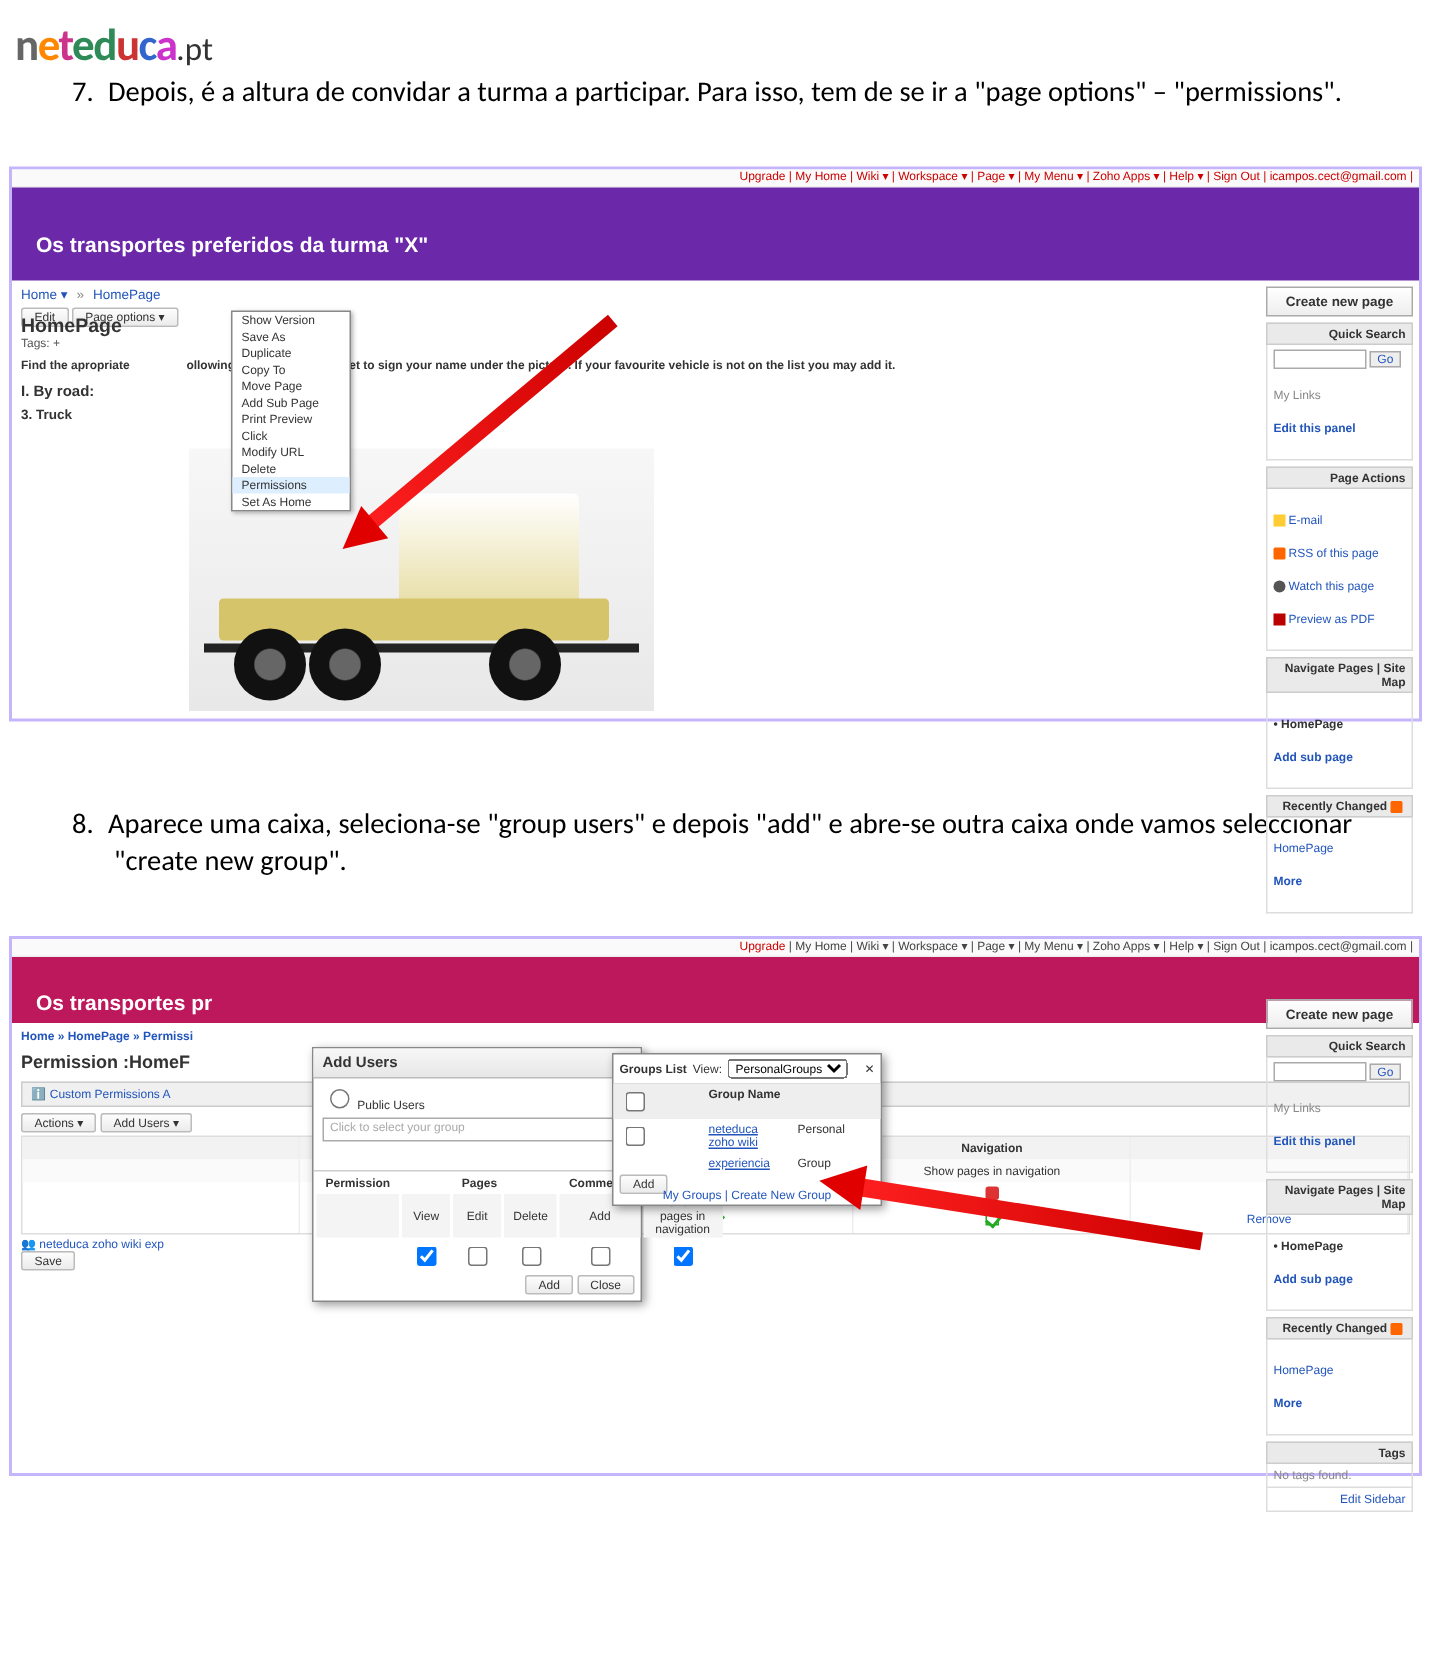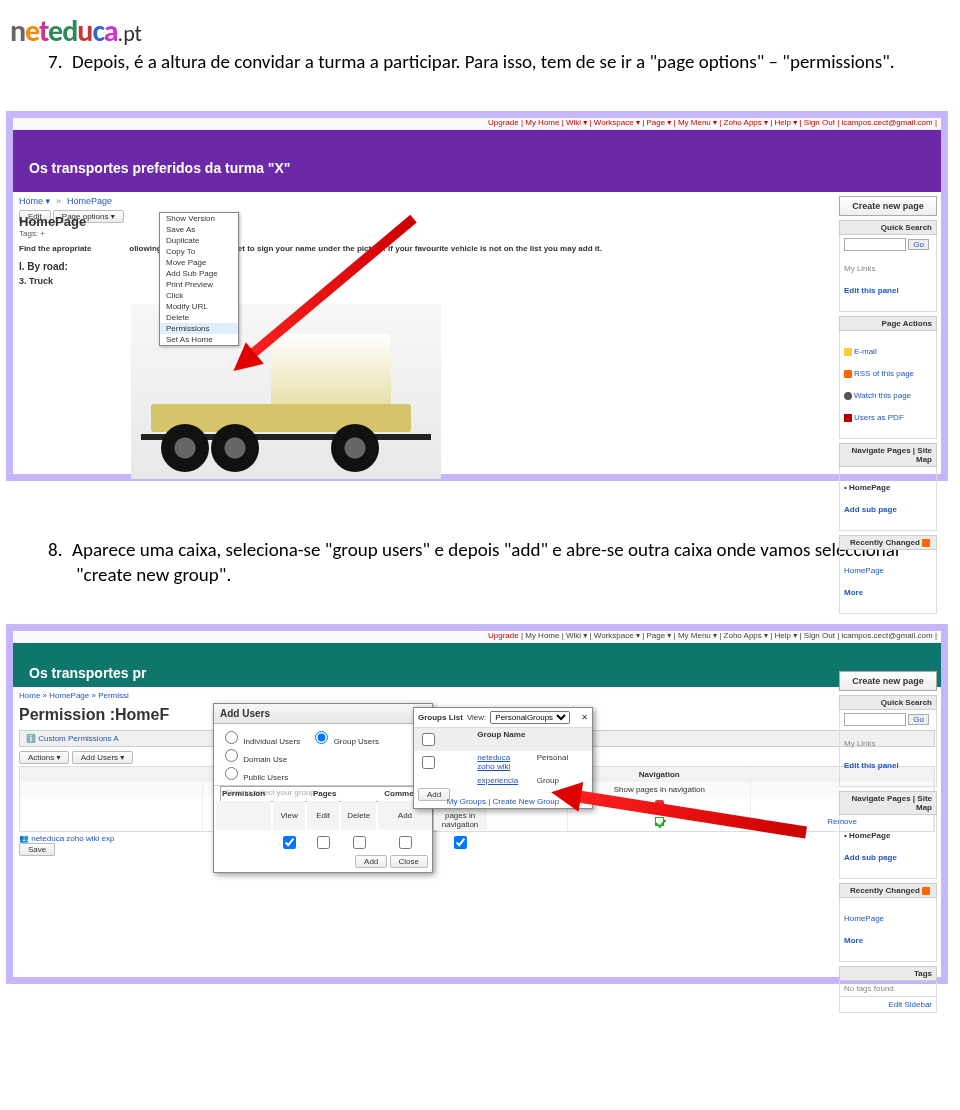--- a/index.html
+++ b/index.html
@@ -24,21 +24,21 @@
   .logo-text .c { color: #3366cc; }
   .logo-text .a { color: #cc33cc; }
   .logo-pt { font-size: 22px; color: #333; font-weight: 400; }
 
   h2.doc-subtitle { margin: 2px 0 4px 0; font-size: 20px; font-weight: 700; color: #111; }
 
   ol.instructions { list-style: none; padding-left: 70px; margin: 0; }
   ol.instructions > li { font-size: 19px; line-height: 1.35; margin: 0 0 10px 0; }
   ol.instructions > li .num { display: inline-block; width: 24px; margin-left: -28px; }
 
-  .screenshot-frame { margin: 36px 0 56px 0; border: 7px solid #c4b5fd; position: relative; }
+  .screenshot-frame { margin: 36px 0 56px 0; border: 2px solid #c4b5fd; position: relative; }
 
   
   .sc1 { height: 370px; background: #fff; font-size: 9px; color: #333; font-family: Verdana, Arial, sans-serif; }
   .sc1 .topbar { height: 12px; text-align: right; padding-right: 4px; font-size: 8px; color: #444; background: #fafafa; border-bottom: 1px solid #eee; }
   .sc1 .topbar span { color: #c00; }
   .sc1 .purple-band { height: 62px; background: #6b28a8; color: #fff; font-size: 14px; font-weight: 700; padding: 30px 0 0 16px; }
   .sc1 .toolbar-row { display: flex; gap: 2px; padding: 4px 6px 0 6px; align-items: center; }
   .sc1 .btn-sm, .sc2 .btn-sm { border: 1px solid #bbb; background: linear-gradient(#fdfdfd,#ebebeb); border-radius: 2px; padding: 1px 8px; font-size: 8px; color: #333; }
   .sc1 .home-bc { color: #2255bb; font-size: 9px; }
   .sc1 .right-col { position: absolute; right: 4px; top: 78px; width: 98px; }
@@ -72,23 +72,23 @@
   .w3 { left: 200px; top: 120px; }
 
   .arrow1 { position: absolute; left: 232px; top: 237px; transform: rotate(-40deg); transform-origin: left center; z-index: 20; }
   .arrow-shaft { width: 220px; height: 10px; background: linear-gradient(to right,#ff2020,#cc0000); }
   .arrow-head { position: absolute; left: -16px; top: -8px; width: 0; height: 0; border-right: 28px solid #e00000; border-top: 14px solid transparent; border-bottom: 14px solid transparent; }
 
   
   .sc2 { height: 360px; background: #fff; font-size: 8px; color: #333; font-family: Verdana, Arial, sans-serif; }
   .sc2 .topbar2 { height: 12px; text-align: right; padding-right: 4px; font-size: 8px; color: #444; background: #fafafa; border-bottom: 1px solid #eee; }
   .sc2 .topbar2 .u { color: #c00; }
-  .sc2 .purple-band2 { height: 44px; background: #0f766e; color: #fff; font-size: 14px; font-weight: 700; padding: 22px 0 0 16px; }
-  .sc2 .crumb { font-size: 8px; color: #2255bb; padding: 4px 6px; }
-  .sc2 .perm-title { font-size: 16px; font-weight: 700; padding: 2px 6px; }
+  .sc2 .purple-band2 { height: 44px; background: #be185d; color: #fff; font-size: 14px; font-weight: 700; padding: 22px 0 0 16px; }
+  .sc2 .crumb { font-size: 8px; color: #2255bb; padding: 4px 6px; font-weight: bold; }
+  .sc2 .perm-title { font-size: 12px; font-weight: 700; padding: 2px 6px; }
   .sc2 .perm-bar { background: #f0f0f0; border: 1px solid #ccc; margin: 4px 6px; padding: 3px 6px; font-size: 8px; color: #2255bb; }
   .sc2 .act-row { padding: 2px 6px; }
   .sc2 .table-area { position: relative; margin: 2px 6px 0 6px; border: 1px solid #ddd; font-size: 8px; }
   .sc2 .thead, .sc2 .trow { display: flex; }
   .sc2 .thead div, .sc2 .trow div { flex: 1; text-align: center; padding: 3px 2px; border-right: 1px solid #eee; }
   .sc2 .thead { background: #f2f2f2; font-weight: 700; }
   .sc2 .trow.sub { background: #fafafa; }
   .sc2 .x-red { display:inline-block; width:9px; height:9px; background:#d33; border-radius:2px; }
   .sc2 .chk-green { display:inline-block; width:9px; height:9px; border:1px solid #2a2; position:relative; }
   .sc2 .chk-green::after { content:""; position:absolute; left:1px; top:-1px; width:5px; height:8px; border-right:2px solid #2a2; border-bottom:2px solid #2a2; transform:rotate(40deg); }
@@ -201,21 +201,21 @@
         <input type="text" style="">
         <span class="go">Go</span>
         <div class="gray">My Links</div>
         <div style="font-weight:700">Edit this panel</div>
       </div>
       <div class="panel-h">Page Actions</div>
       <div class="panel-b">
         <div><span class="ico ico-mail"></span><span>E-mail</span></div>
         <div><span class="ico ico-rss"></span><span>RSS of this page</span></div>
         <div><span class="ico ico-eye"></span><span>Watch this page</span></div>
-        <div><span class="ico ico-pdf"></span><span>Users as PDF</span></div>
+        <div><span class="ico ico-pdf"></span><span>Preview as PDF</span></div>
       </div>
       <div class="panel-h">Navigate Pages | Site Map</div>
       <div class="panel-b">
         <div style="color:#333;font-weight:700">• <span>HomePage</span></div>
         <div style="font-weight:700;margin-top:4px">Add sub page</div>
       </div>
       <div class="panel-h"><span>Recently Changed</span> <span class="ico ico-rss"></span></div>
       <div class="panel-b">
         <div>HomePage</div>
         <div style="font-weight:700">More</div>
@@ -272,25 +272,20 @@
           <div class="link-b">Remove</div>
       </div>
     </div>
     <div style="padding:2px 6px;color:#2255bb">👥 <span>neteduca zoho wiki exp</span></div>
     <span class="btn-sm save-btn">Save</span>
 
     
     <div class="modal1">
       <div class="mhead">Add Users</div>
       <div class="mbody">
-        <div>
-          <label><input type="radio" style=""> <span>Individual Users</span></label>
-          <label><input type="radio" checked="" style=""> <span>Group Users</span></label>
-          <label><input type="radio" style=""> <span>Domain Use</span></label>
-        </div>
         <div><label><input type="radio" style=""> <span>Public Users</span></label></div>
         <div class="sel-box" title="Click to select your group">Click to select your group</div>
       </div>
       <div class="mfoot">
         <table class="perm-tbl" style="width:100%;border-top:1px solid #ccc">
           <tbody>
               <tr>
             <th>Permission</th>
             <th colspan="3">Pages</th>
             <th>Comments</th>

